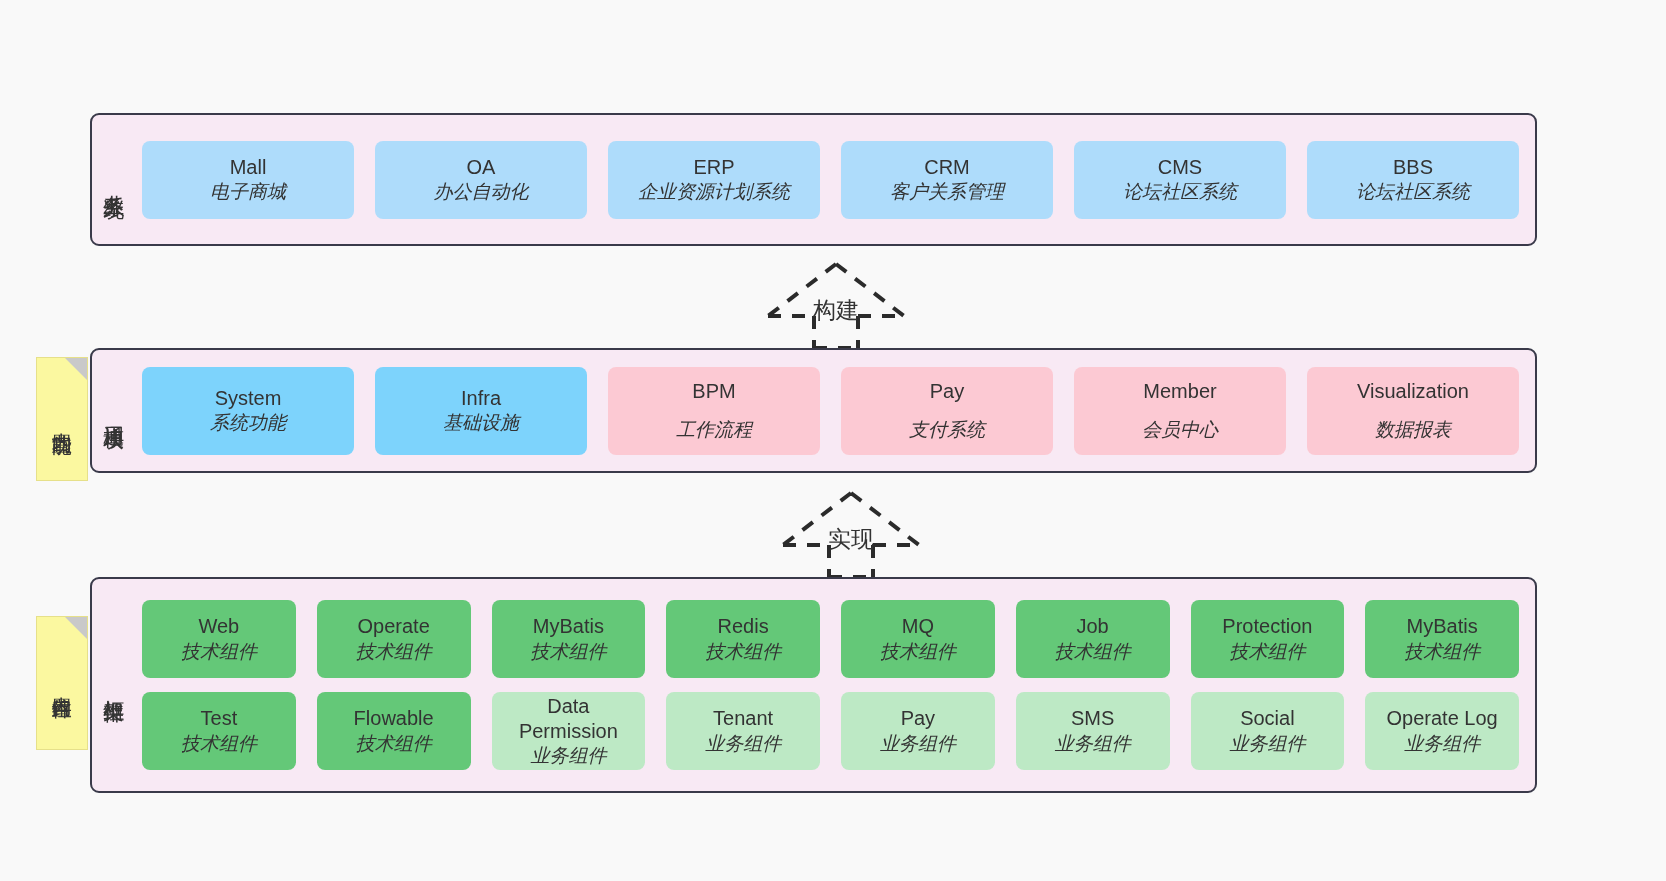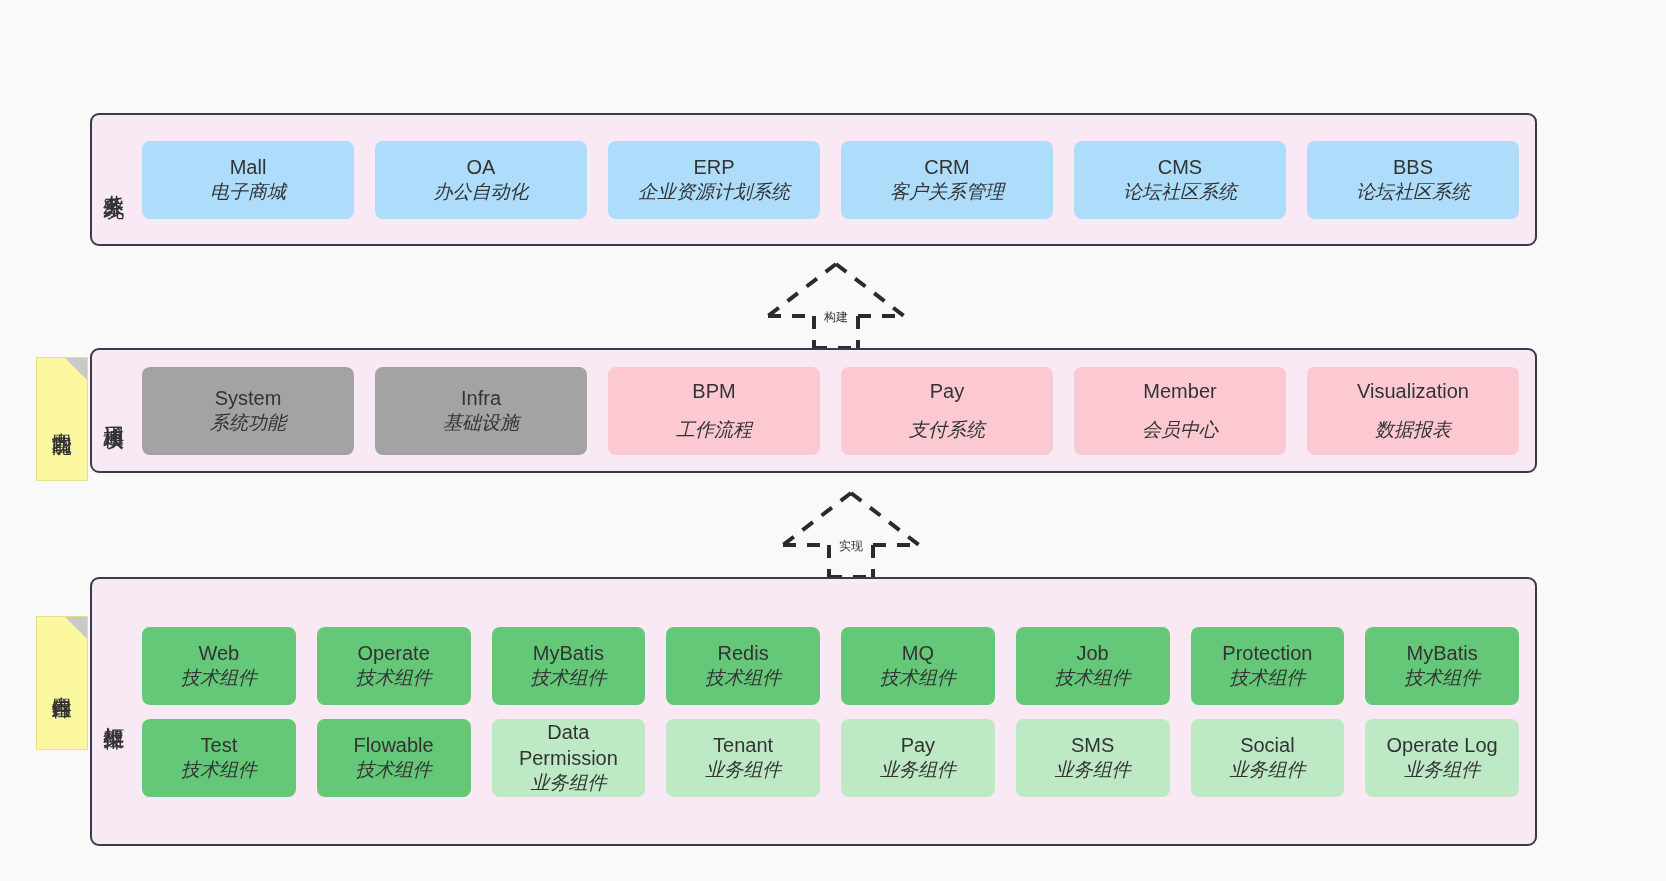--- a/index.html
+++ b/index.html
@@ -72,21 +72,21 @@
     justify-content: center;
     text-align: center;
     padding: 6px 4px;
     line-height: 1.26;
     user-select: none;
   }
   .card .t1 { font-size: 20px; color: #333333; }
   .card .t2 { font-size: 19px; color: #333333; font-style: italic; }
 
   .card.blue        { background: #aedcfb; height: 78px; }
-  .card.red         { background: #a3a3a3; height: 88px; }
+  .card.red         { background: #7dd3fc; height: 88px; }
   .card.pink        { background: #fcc9d3; height: 88px; gap: 13px; }
   .card.green       { background: #64c878; height: 78px; }
   .card.lightgreen  { background: #bde9c5; height: 78px; }
 
   
   .note {
     position: absolute;
     box-sizing: border-box;
     width: 52px;
     background: #fbf8a0;
@@ -118,21 +118,21 @@
     position: absolute;
     width: 160px;
     height: 92px;
   }
   .arrow svg { display: block; overflow: visible; }
   .arrow .arrow-label {
     position: absolute;
     left: 50%;
     transform: translateX(-50%);
     bottom: 24px;
-    font-size: 12px;
+    font-size: 23px;
     color: #333333;
     background: transparent;
     white-space: nowrap;
     user-select: none;
   }
 </style>
 </head>
 <body>
 
 <div id="stage">
@@ -222,21 +222,21 @@
       <path d="M58 58 L58 90 M102 58 L102 90 M58 90 L102 90" fill="none" stroke="#2b2b2b" stroke-width="4" stroke-dasharray="13,11" stroke-linecap="butt"></path>
     </svg>
     <span class="arrow-label">实现</span>
   </div>
 
   <div class="note" style="left:36px; top:616px; height:134px;">
     <span class="fold"></span>
     <span>内置组件</span>
   </div>
 
-  <div class="layer" id="layer-framework" style="left:90px; top:577px; width:1447px; height:269px;">
+  <div class="layer" id="layer-framework" style="left:90px; top:577px; width:1447px; height:216px;">
     <div class="layer-title">框架组件</div>
     <div class="layer-body">
 
       <div class="row">
         <div class="card green">
           <span class="t1">Web</span>
           <span class="t2">技术组件</span>
         </div>
         <div class="card green">
           <span class="t1">Operate</span>

